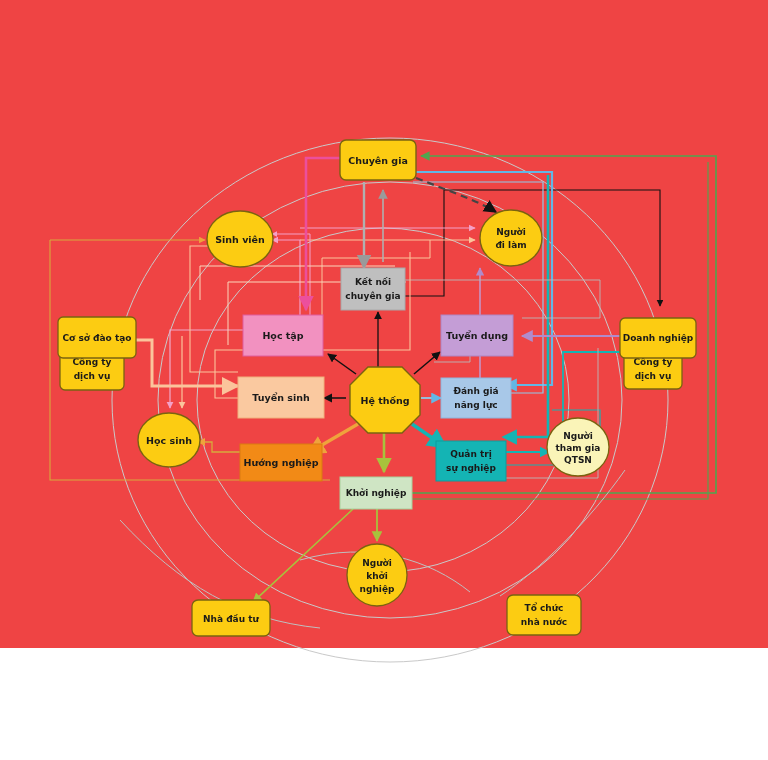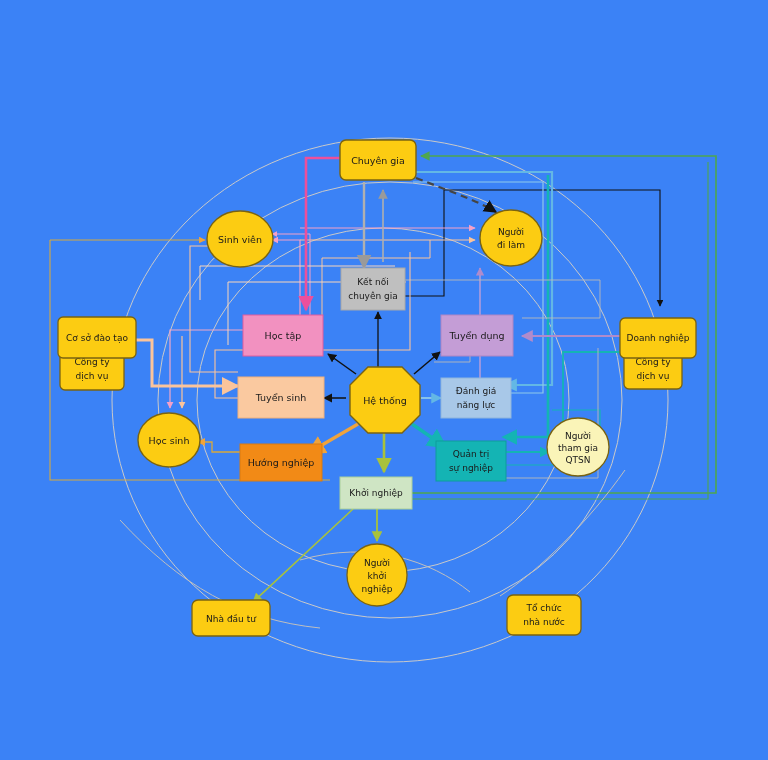--- a/index.html
+++ b/index.html
@@ -1,18 +1,18 @@
 <!DOCTYPE html>
 <html><head>
 <meta charset="utf-8">
 <style>
   html,body{margin:0;padding:0;background:#ffffff;}
   body{width:768px;height:760px;overflow:hidden;
        font-family:"DejaVu Sans","Liberation Sans",sans-serif;}
-  #stage{position:relative;width:768px;height:760px;background:#3b82f6;}
+  #stage{position:relative;width:768px;height:648px;background:#ef4444;font-weight:bold;}
   svg#canvas{position:absolute;left:0;top:0;width:768px;height:760px;}
   .nodeLabel{font-size:9.5px;fill:#1a1a1a;text-anchor:middle;dominant-baseline:middle;
              font-family:"DejaVu Sans","Liberation Sans",sans-serif;}
   .nodeLabel.small{font-size:9px;}
 </style>
 </head>
 <body>
 
 <div id="stage">
 <svg id="canvas" viewBox="0 0 768 760">

